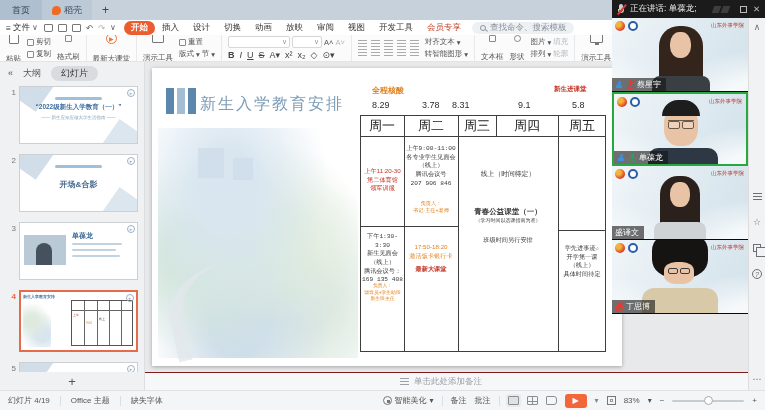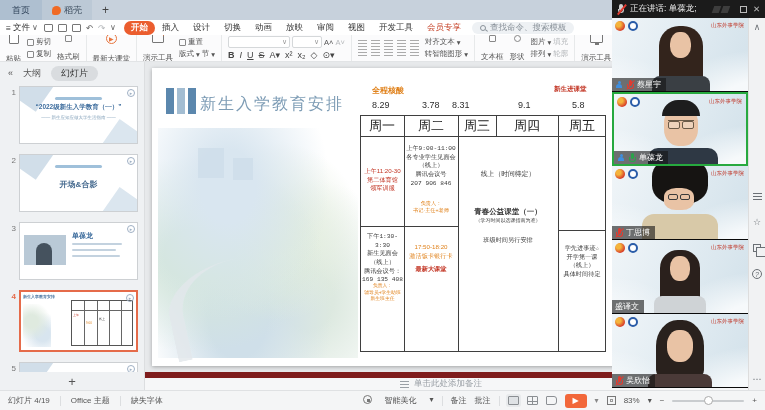--- a/index.html
+++ b/index.html
@@ -144,21 +144,21 @@
   .hline { position:absolute; height:1.4px; background:#3f3f3f; }
   .hand-note { position:absolute; font-size:8px; font-weight:bold; }
   .date { position:absolute; top:-15px; font-size:9px; color:#2d2d2d; }
   .day { position:absolute; top:2px; height:18px; font-size:13px; display:flex;
     align-items:center; justify-content:center; color:#222; }
   .cellt { position:absolute; font-size:6.2px; line-height:1.4; white-space:pre-line;
     text-align:center; }
   .red { color:#c23322; } .orange { color:#e0821c; } .blackh { color:#3a3a3a;font-family:Liberation Mono, monospace; }
 
   .notesbar { position:absolute; left:0; right:0; bottom:0; height:18px; background:#f6f7f8;
-    border-top:6px solid #7f1d1d; display:flex; align-items:center; gap:5px;
+    border-top:1px solid #7f1d1d; display:flex; align-items:center; gap:5px;
     padding-left:255px; color:#9aa0a6; font-size:8.5px; }
   .notesicon { width:9px; height:7px;
     background:linear-gradient(#9aa0a6 1px,transparent 1px) 0 0/9px 3px; }
 
   
   .statusbar { position:absolute; left:0; bottom:0; width:765px; height:20px; background:#f4f5f6;
     border-top:1px solid #dfe1e3; display:flex; align-items:center; font-size:8px; color:#555;
     padding:0 8px; gap:10px; }
   .sb-sep { width:1px; height:10px; background:#dcdee0; }
   .sb-right { margin-left:auto; display:flex; align-items:center; gap:8px; }
@@ -582,21 +582,21 @@
   </div>
 </div>
 
 <div class="statusbar">
   <span>幻灯片 4/19</span>
   <i class="sb-sep"></i>
   <span>Office 主题</span>
   <i class="sb-sep"></i>
   <span>缺失字体</span>
   <div class="sb-right">
-    <span style="display:flex;align-items:flex-start;gap:13px">
+    <span style="display:flex;align-items:center;gap:3px">
       <i class="wand"></i>
       <span>智能美化</span>
       <span>▾</span>
     </span>
     <i class="sb-sep"></i>
     <span>备注</span>
     <span>批注</span>
     <i class="sb-sep"></i>
     <i class="viewico active"></i>
     <i class="viewico grid"></i>
@@ -683,20 +683,37 @@
       <span class="orgtag">山东外事学院</span>
       <div class="namebar">
         <i class="personico"></i>
         <i class="mic"></i>
         <span>单葆龙</span>
       </div>
     </div>
 
     <div class="tile">
       <i class="tile-wave"></i>
+      <div class="av4">
+        <i class="hair"></i>
+          <i class="face"></i>
+          <i class="bodysh"></i>
+      </div>
+      <div class="logos">
+        <i class="logo-red"></i>
+        <i class="logo-blue"></i>
+      </div>
+      <span class="orgtag">山东外事学院</span>
+      <div class="namebar">
+        <span>盛译文</span>
+      </div>
+    </div>
+
+    <div class="tile">
+      <i class="tile-wave"></i>
       <div class="av3">
         <i class="hair"></i>
           <i class="face"></i>
           <span class="specs">
             <i></i>
             <i></i>
           </span>
           <i class="bodysh"></i>
       </div>
       <div class="logos">
@@ -705,51 +722,15 @@
       </div>
       <span class="orgtag">山东外事学院</span>
       <div class="namebar">
         <i class="mic off">
             <i class="slash"></i>
           </i>
         <span>丁思博</span>
       </div>
     </div>
 
-    <div class="tile">
-      <i class="tile-wave"></i>
-      <div class="av4">
-        <i class="hair"></i>
-          <i class="face"></i>
-          <i class="bodysh"></i>
-      </div>
-      <div class="logos">
-        <i class="logo-red"></i>
-        <i class="logo-blue"></i>
-      </div>
-      <span class="orgtag">山东外事学院</span>
-      <div class="namebar">
-        <span>盛译文</span>
-      </div>
-    </div>
-
-    <div class="tile">
-      <i class="tile-wave"></i>
-      <div class="av5">
-        <i class="hair"></i>
-          <i class="face"></i>
-          <i class="bodysh"></i>
-      </div>
-      <div class="logos">
-        <i class="logo-red"></i>
-        <i class="logo-blue"></i>
-      </div>
-      <span class="orgtag">山东外事学院</span>
-      <div class="namebar">
-        <i class="mic off">
-            <i class="slash"></i>
-          </i>
-        <span>吴欣怡</span>
-      </div>
-    </div>
 
   </div>
 </div>
 
 </body></html>

